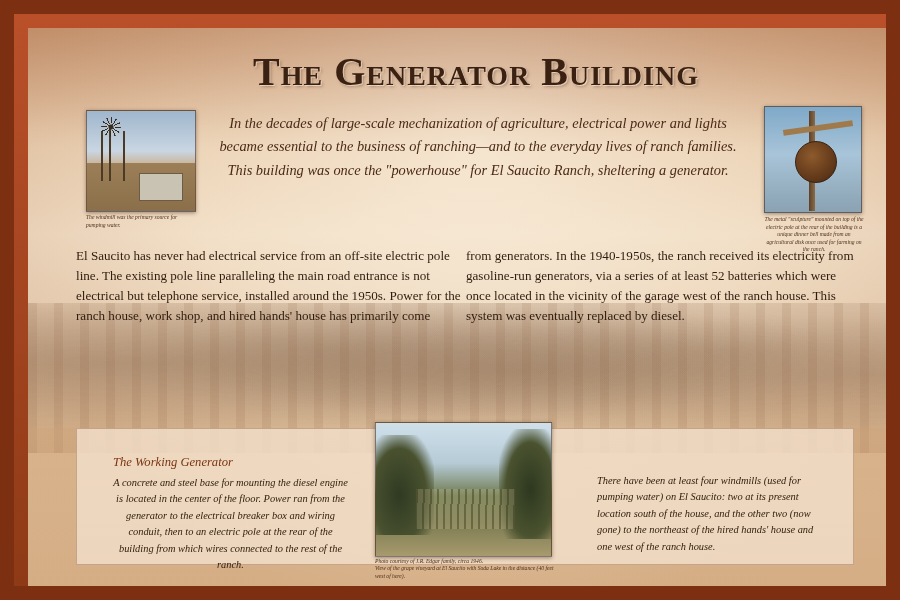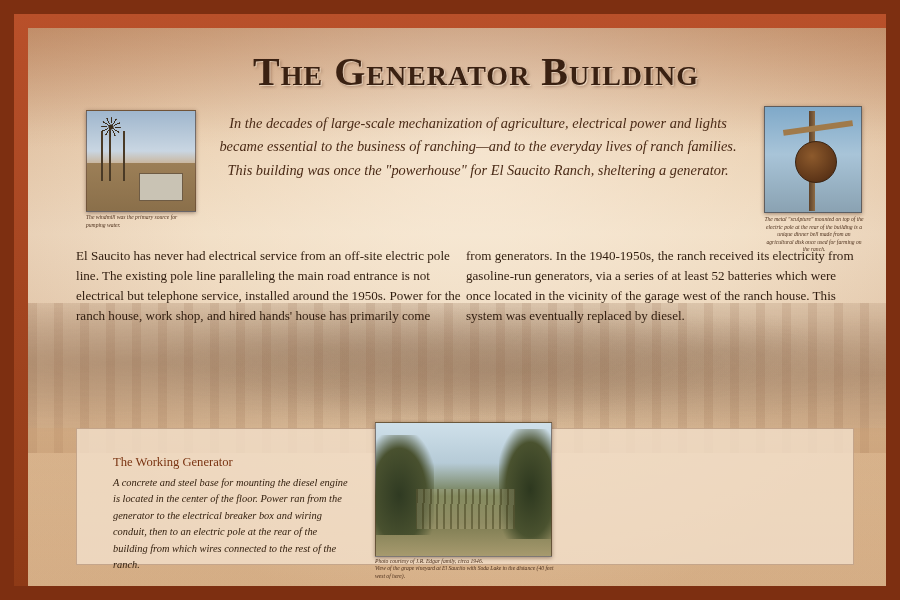--- a/index.html
+++ b/index.html
@@ -198,31 +198,33 @@
     top: 400px;
     width: 776px;
     height: 135px;
     background: rgba(243,226,205,0.78);
     border: 1px solid rgba(120,75,45,0.35);
   }
   #bp-head {
     position: absolute;
     left: 36px; top: 26px;
     font-family: "Liberation Serif", serif;
+    font-style: italic;
     font-size: 12.6px;
     color: #7a3412;
   }
   #bp-left-text {
     position: absolute;
     left: 36px; top: 46px; width: 235px;
     font-family: "Liberation Serif", serif;
     font-style: italic;
     font-size: 10.4px;
     line-height: 1.58;
     color: #33200f;
+    text-align: center;
   }
   #bp-right-text {
     position: absolute;
     left: 520px; top: 44px; width: 232px;
     font-family: "Liberation Serif", serif;
     font-style: italic;
     font-size: 10.4px;
     line-height: 1.58;
     color: #33200f;
   }
@@ -284,20 +286,21 @@
     <div class="photo" id="photo-bell">
       <div class="bell-post"></div>
       <div class="bell-arm"></div>
       <div class="bell-disc"></div>
     </div>
     <div class="caption" id="cap-bell">The metal "sculpture" mounted on top of the electric pole at the rear of the building is a unique dinner bell made from an agricultural disk once used for farming on the ranch.</div>
 
     <div id="bottom-panel">
       <div id="bp-head">The Working Generator</div>
       <div id="bp-left-text">A concrete and steel base for mounting the diesel engine is located in the center of the floor. Power ran from the generator to the electrical breaker box and wiring conduit, then to an electric pole at the rear of the building from which wires connected to the rest of the ranch.</div>
+      <div id="bp-right-text">There have been at least four windmills (used for pumping water) on El Saucito: two at its present location south of the house, and the other two (now gone) to the northeast of the hired hands' house and one west of the ranch house.</div>
     </div>
 
     <div class="photo" id="photo-vineyard">
       <div class="vy-trees-l"></div>
       <div class="vy-trees-r"></div>
       <div class="vy-rows"></div>
     </div>
     <div class="caption" id="cap-vineyard-credit">Photo courtesy of J.R. Edgar family, circa 1946.</div>
     <div class="caption" id="cap-vineyard">View of the grape vineyard at El Saucito with Soda Lake in the distance (40 feet west of here).</div>
 

